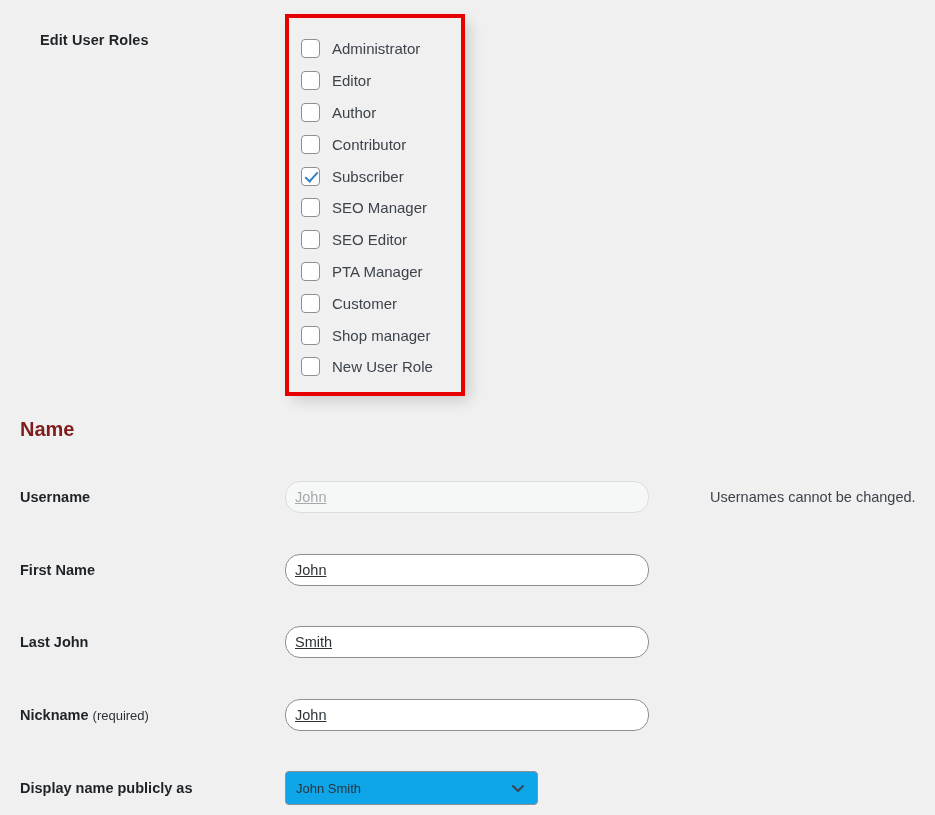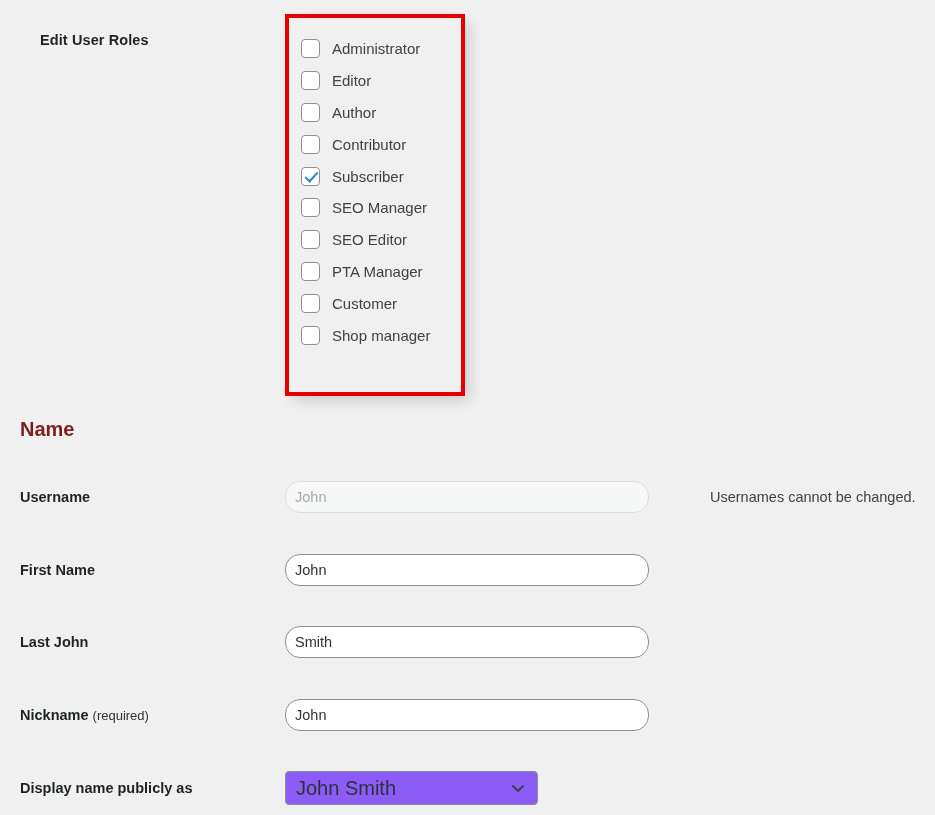--- a/index.html
+++ b/index.html
@@ -144,20 +144,21 @@
     width: 364px;
     height: 32px;
     padding: 0 9px;
     font-size: 14.5px;
     font-family: "Liberation Sans", sans-serif;
     color: #2c3338;
     border: 1px solid #8c8f94;
     border-radius: 15px;
     background: #fff;
     outline: none;
+    text-decoration: underline;
   }
   input.text::placeholder { color: #a7aaad; }
   input.text:disabled,
   input.text.readonlyfield {
     background: #f6f7f7;
     border-color: #dcdcde;
     color: #a7aaad;
   }
   .helper {
     position: absolute;
@@ -172,26 +173,26 @@
     left: 285px;
     width: 253px;
     height: 34px;
   }
   select.select {
     -webkit-appearance: none;
     appearance: none;
     width: 253px;
     height: 34px;
     padding: 0 34px 0 10px;
-    font-size: 20px;
+    font-size: 13px;
     font-family: "Liberation Sans", sans-serif;
     color: #2c3338;
     border: 1px solid #8c8f94;
     border-radius: 4px;
-    background: #8b5cf6;
+    background: #0ea5e9;
     outline: none;
   }
   .chevron {
     position: absolute;
     right: 12px;
     top: 0;
     height: 34px;
     display: flex;
     align-items: center;
     pointer-events: none;
@@ -239,20 +240,24 @@
         <span class="cbx"></span>
         <span class="role-text">PTA Manager</span>
       </div>
       <div class="role-item">
         <span class="cbx"></span>
         <span class="role-text">Customer</span>
       </div>
       <div class="role-item">
         <span class="cbx"></span>
         <span class="role-text">Shop manager</span>
+      </div>
+      <div class="role-item">
+        <span class="cbx"></span>
+        <span class="role-text">New User Role</span>
       </div>
     </div>
 
   <div class="roles-annotation"></div>
 </div>
 
 <div class="section-heading">Name</div>
 
 <div class="form-row" style="top:482px;">
   <div class="form-label">Username</div>

